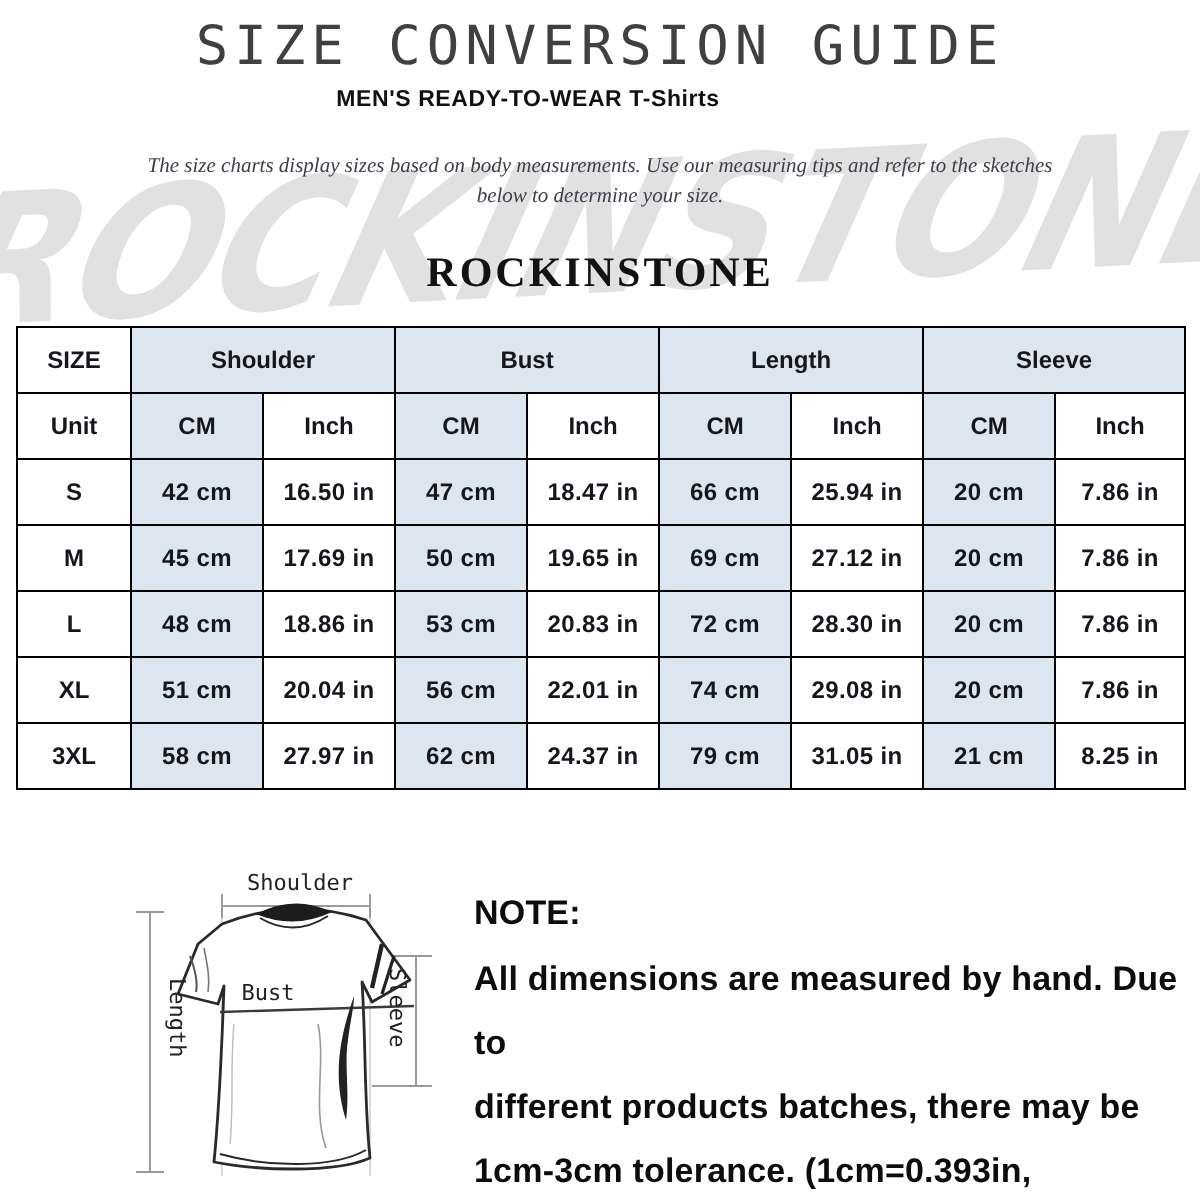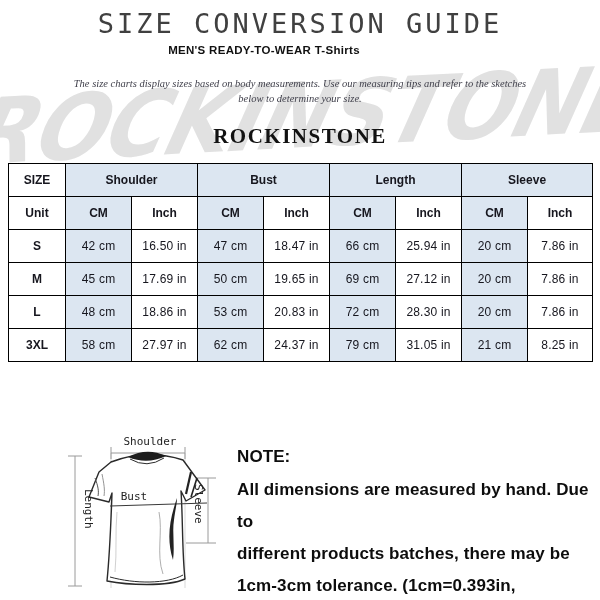--- a/index.html
+++ b/index.html
@@ -39,21 +39,21 @@
     border-collapse:collapse; table-layout:fixed; background:#fff;
   }
   table.size-table td, table.size-table th {
     border:1px solid #000; height:33px; text-align:center; vertical-align:middle;
     font-size:12px; padding:0; overflow:hidden; white-space:nowrap;
   }
   .c-blue  { background:#dce6f1; }
   .c-white { background:#ffffff; }
   .hd   { font-weight:bold; font-size:12.5px; }
   .unit { font-weight:bold; }
-  .val  { font-weight:normal; letter-spacing:.2px; }
+  .val  { font-weight:bold; letter-spacing:.2px; }
   .szl  { font-weight:bold; }
   .sketch { position:absolute; left:55px; top:436px; width:178px; height:162px; z-index:2; }
   .sketch svg { position:absolute; left:0; top:0; }
   .sk-label {
     position:absolute; font-family:"DejaVu Sans Mono", monospace; font-size:11px;
     color:#222; z-index:3; background:transparent;
   }
   .sk-shoulder { left:52px; top:-1px; width:86px; text-align:center; }
   .sk-bust     { left:56px; top:54px; width:46px; text-align:center; }
   .sk-length   { left:27px; top:53px; height:62px; writing-mode:vertical-rl; }
@@ -136,20 +136,31 @@
         <td class="c-white val">7.86 in</td>
       </tr>
       <tr>
         <td class="c-white szl">L</td>
         <td class="c-blue val">48 cm</td>
         <td class="c-white val">18.86 in</td>
         <td class="c-blue val">53 cm</td>
         <td class="c-white val">20.83 in</td>
         <td class="c-blue val">72 cm</td>
         <td class="c-white val">28.30 in</td>
+        <td class="c-blue val">20 cm</td>
+        <td class="c-white val">7.86 in</td>
+      </tr>
+      <tr>
+        <td class="c-white szl">XL</td>
+        <td class="c-blue val">51 cm</td>
+        <td class="c-white val">20.04 in</td>
+        <td class="c-blue val">56 cm</td>
+        <td class="c-white val">22.01 in</td>
+        <td class="c-blue val">74 cm</td>
+        <td class="c-white val">29.08 in</td>
         <td class="c-blue val">20 cm</td>
         <td class="c-white val">7.86 in</td>
       </tr>
       <tr>
         <td class="c-white szl">3XL</td>
         <td class="c-blue val">58 cm</td>
         <td class="c-white val">27.97 in</td>
         <td class="c-blue val">62 cm</td>
         <td class="c-white val">24.37 in</td>
         <td class="c-blue val">79 cm</td>

